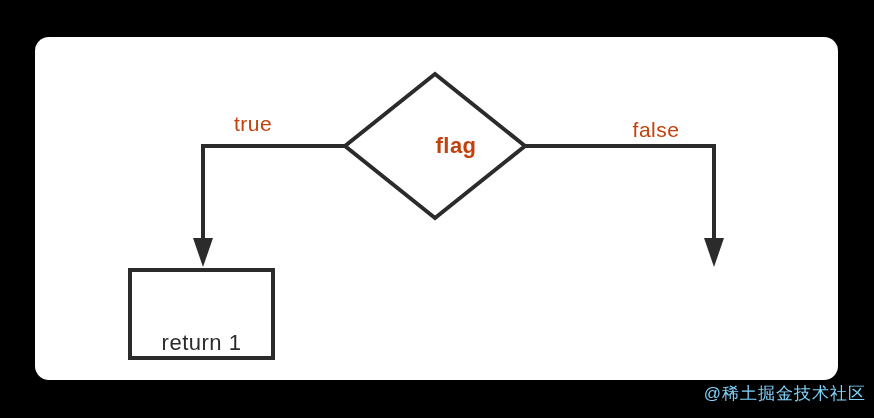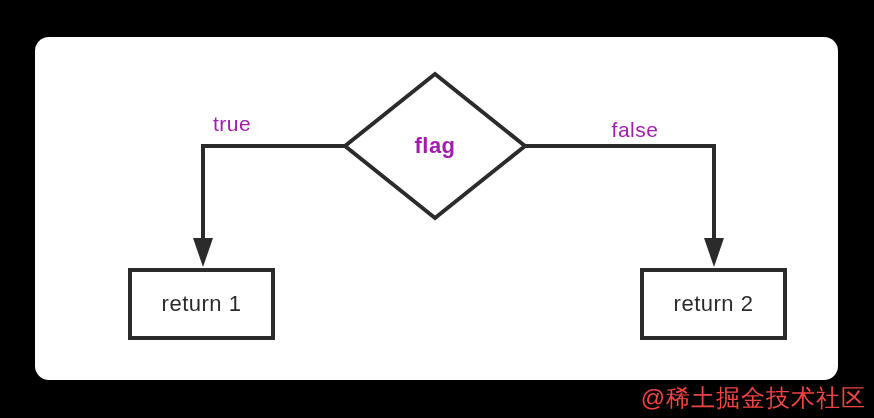--- a/index.html
+++ b/index.html
@@ -27,52 +27,53 @@
     position: absolute;
     left: 0;
     top: 0;
     width: 803px;
     height: 343px;
     display: block;
   }
   .diagram-label {
     position: absolute;
     transform: translate(-50%, -50%);
-    color: #a21caf;
+    color: #c2410c;
     font-size: 21px;
     line-height: 1;
     white-space: nowrap;
     letter-spacing: 0.5px;
+    margin-left: 21px;
   }
   .decision-text {
     font-size: 22px;
     font-weight: bold;
   }
   .node-box {
     position: absolute;
     width: 147px;
-    height: 72px;
+    height: 92px;
     box-sizing: border-box;
     border: 4px solid #2b2b2b;
     background: #ffffff;
     display: flex;
-    align-items: center;
+    align-items: flex-end;
     justify-content: center;
     color: #2b2b2b;
     font-size: 22px;
     letter-spacing: 0.5px;
   }
   .node-box.box-left  { left: 93px;  top: 231px; }
   .node-box.box-right { left: 605px; top: 231px; }
   .watermark {
     position: absolute;
     right: 8px;
     top: 384px;
-    color: #ef4444;
-    font-size: 24px;
+    color: #7dd3fc;
+    font-size: 17px;
     line-height: 1.2;
     letter-spacing: 1px;
     white-space: nowrap;
     text-align: center;
   }
 </style>
 </head>
 <body>
 
 <div class="card">
@@ -93,19 +94,16 @@
   <div class="diagram-label decision-text" style="left:400px; top:109px;">flag</div>
 
   <div class="diagram-label" style="left:197px; top:86px;">true</div>
 
   <div class="diagram-label" style="left:600px; top:92px;">false</div>
 
   <div class="node-box box-left">
     <span>return 1</span>
   </div>
 
-  <div class="node-box box-right">
-    <span>return 2</span>
-  </div>
 
 </div>
 
 <div class="watermark">@稀土掘金技术社区</div>
 
 </body></html>

